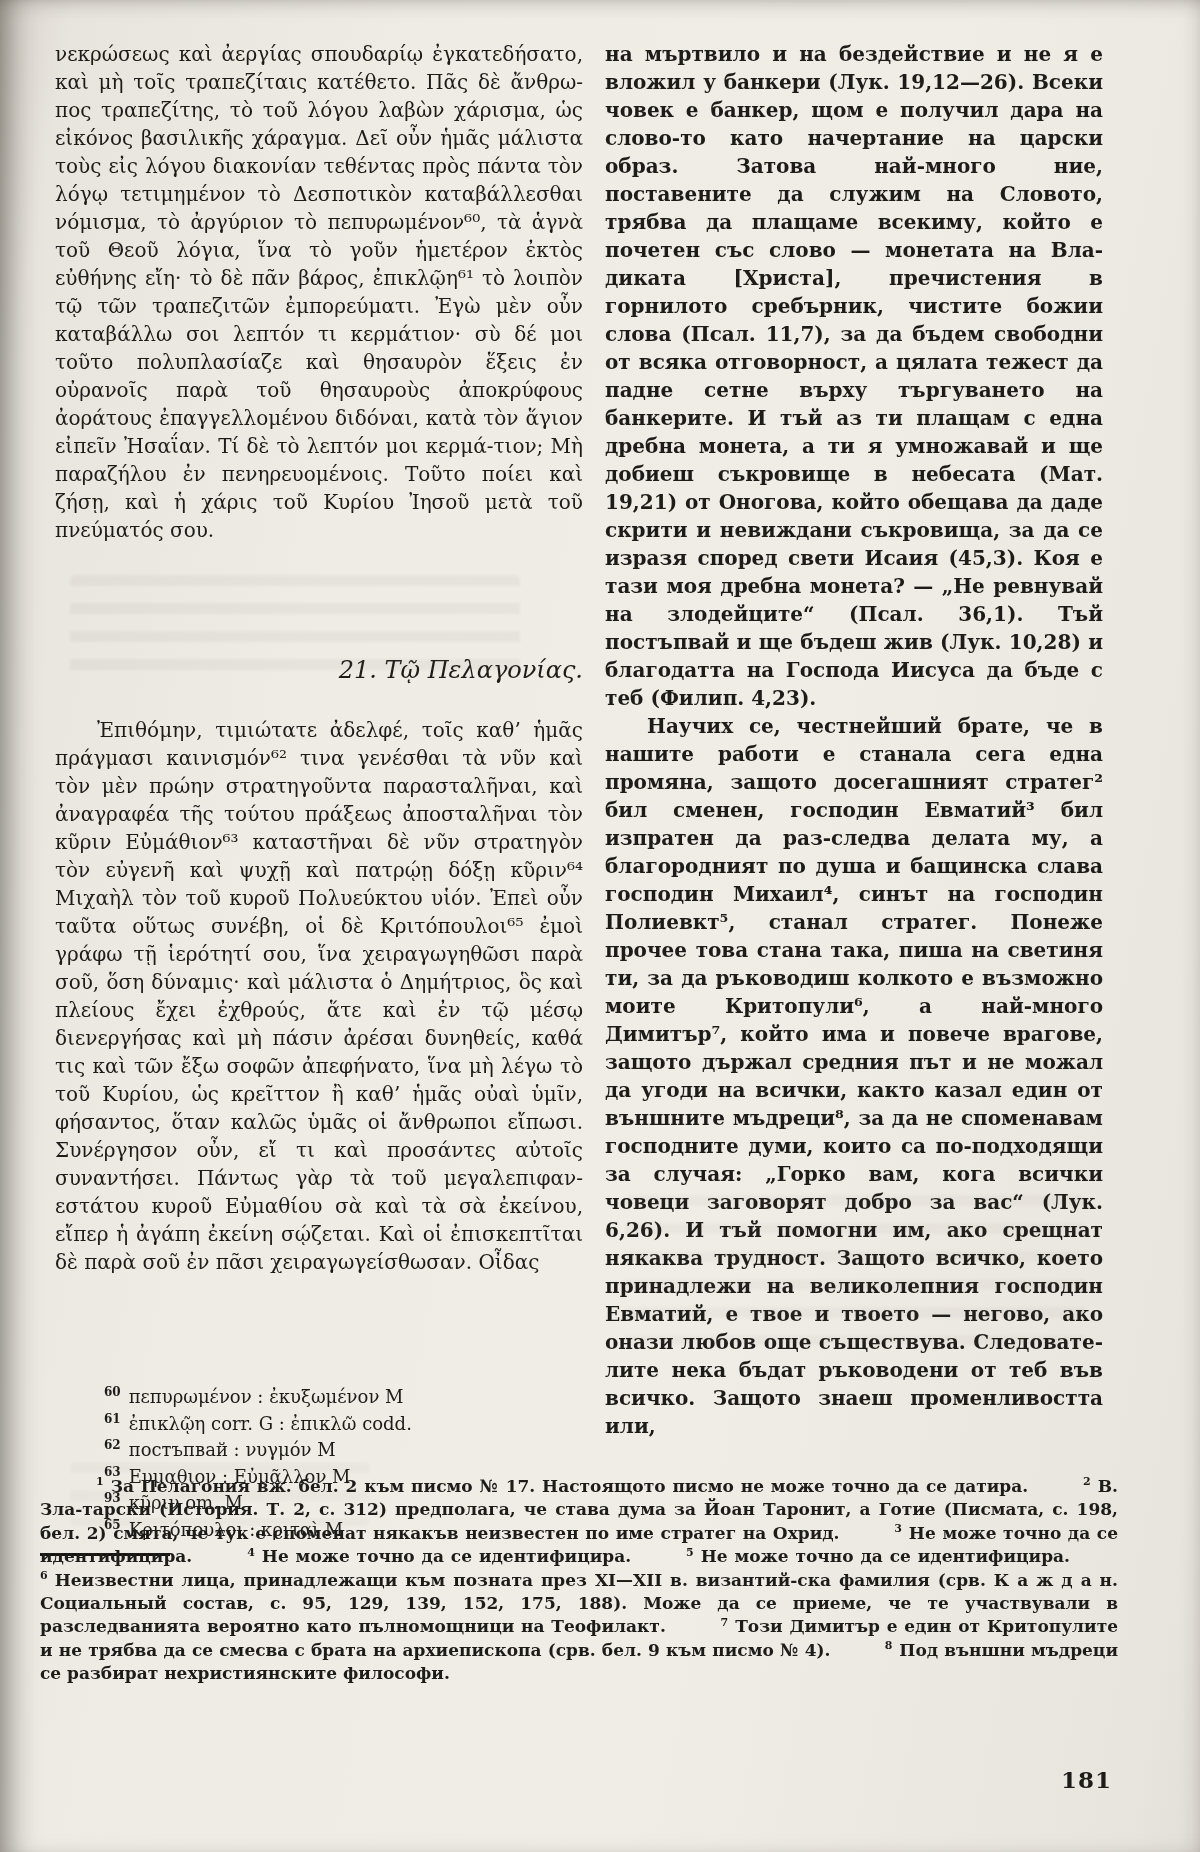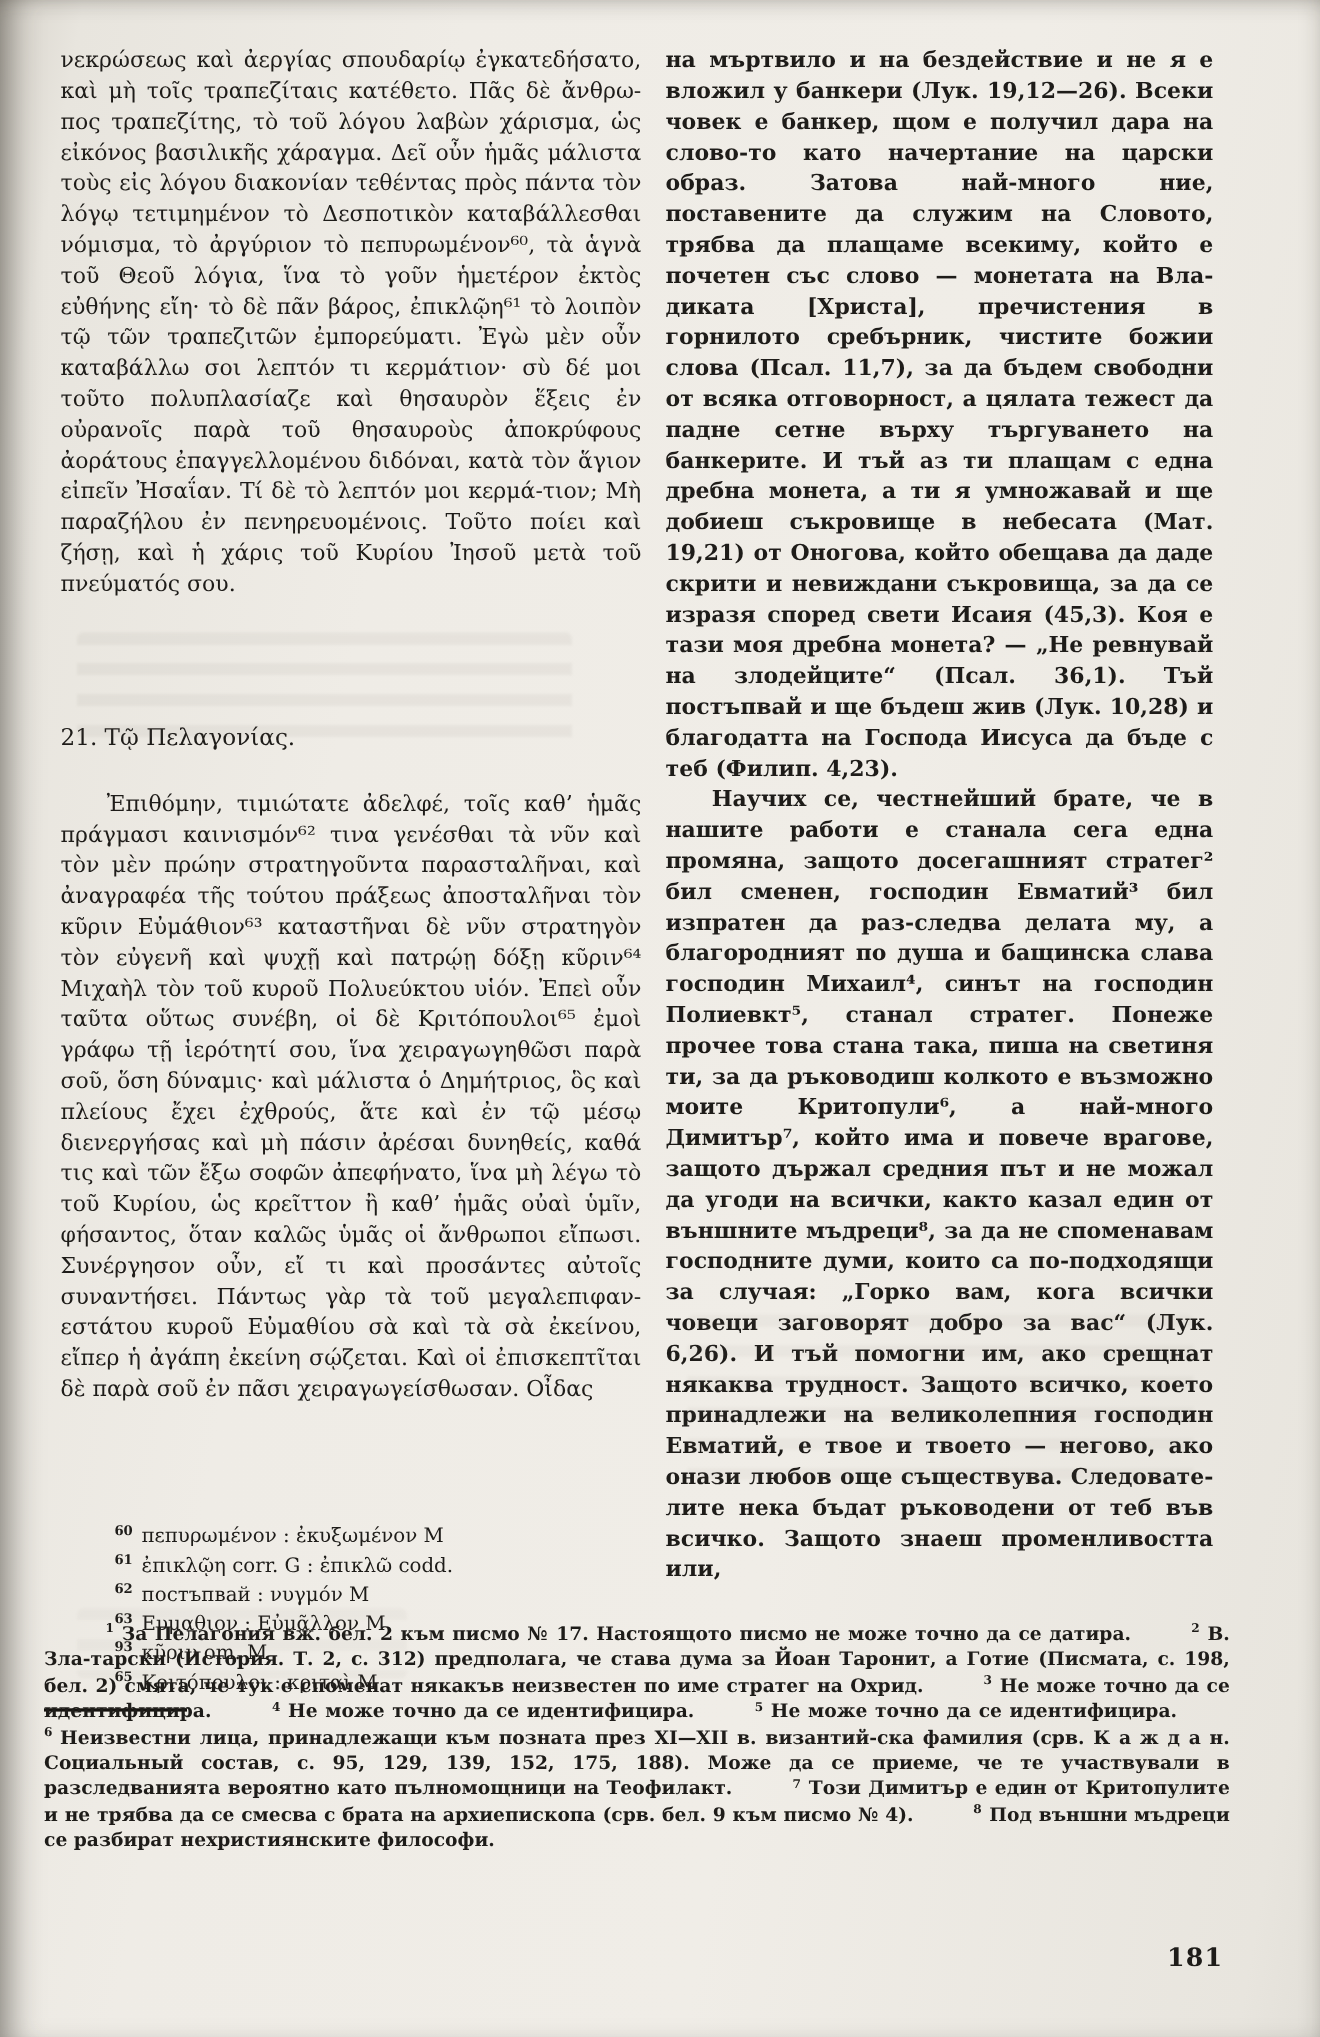--- a/index.html
+++ b/index.html
@@ -21,21 +21,21 @@
   .columns {
     position:absolute; top:40px; left:55px;
     width:1062px; height:1500px;
     display:flex; gap:22px; overflow:hidden;
   }
   .col { text-align:justify; }
   .col-greek { width:528px; font-size:20px; line-height:28px; }
   .col-bulg  { width:498px; font-size:20px; line-height:28px; font-weight:700; }
   .para { margin:0; }
   .para.indent { text-indent:42px; }
-  .heading { text-align:left; font-size:21px; }
+  .heading { font-style:italic; text-align:right; font-size:24px; }
   .heading-greek { font-weight:400; margin:112px 0 32px; }
   .heading-bulg  { font-weight:700; margin:46px 0 30px; }
   sup { line-height:0;font-weight:bold; }
   .apparatus {
     position:absolute; left:104px; top:1384px;
     font-size:18px; line-height:26.5px; text-align:left;
   }
   .app-line sup { font-size:12px; margin-right:8px; }
   .fn-rule {
     position:absolute; left:40px; top:1553px;

